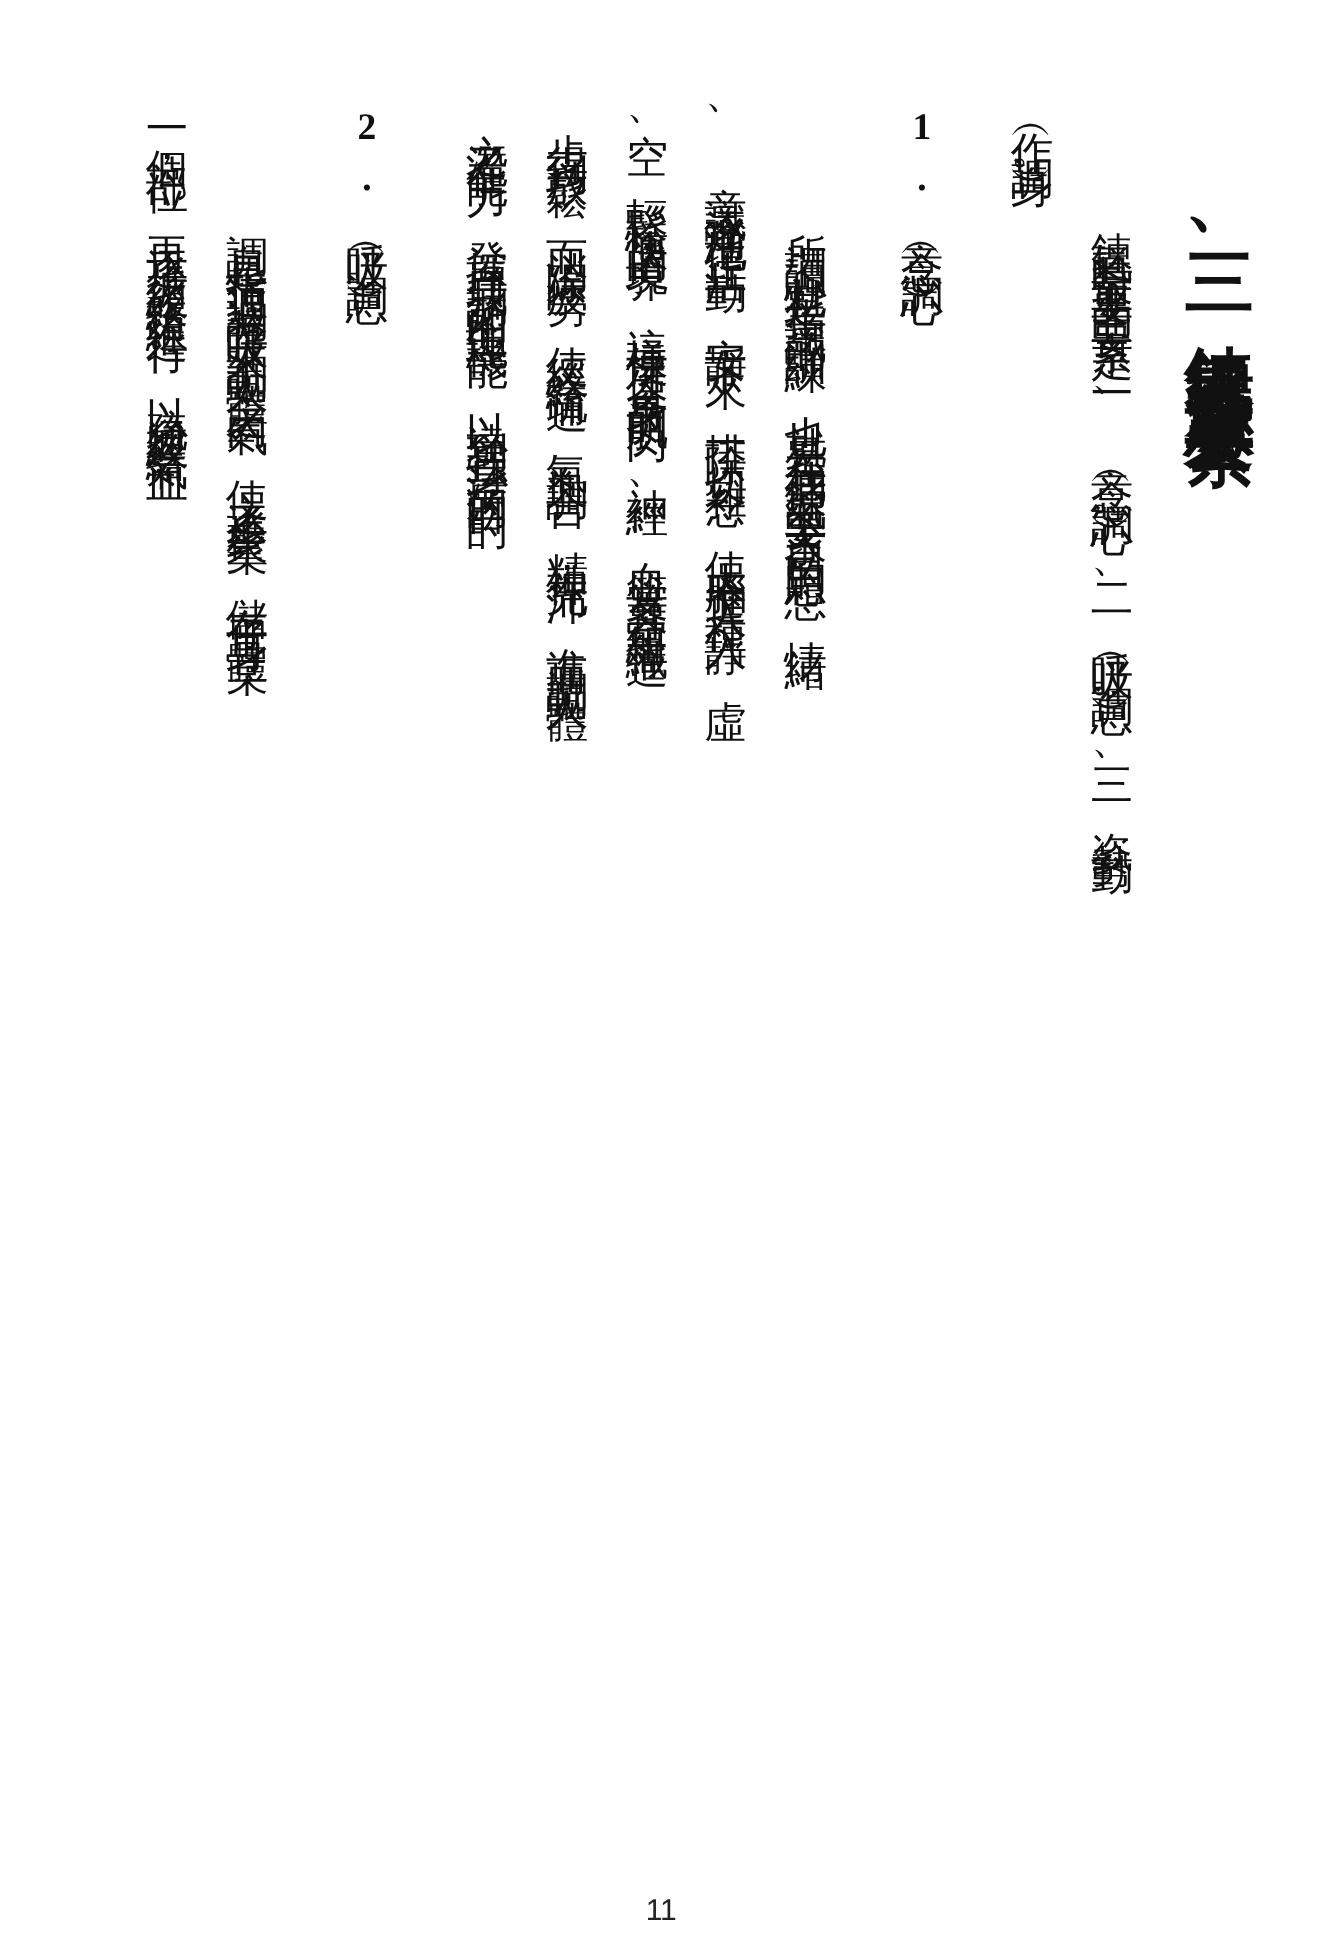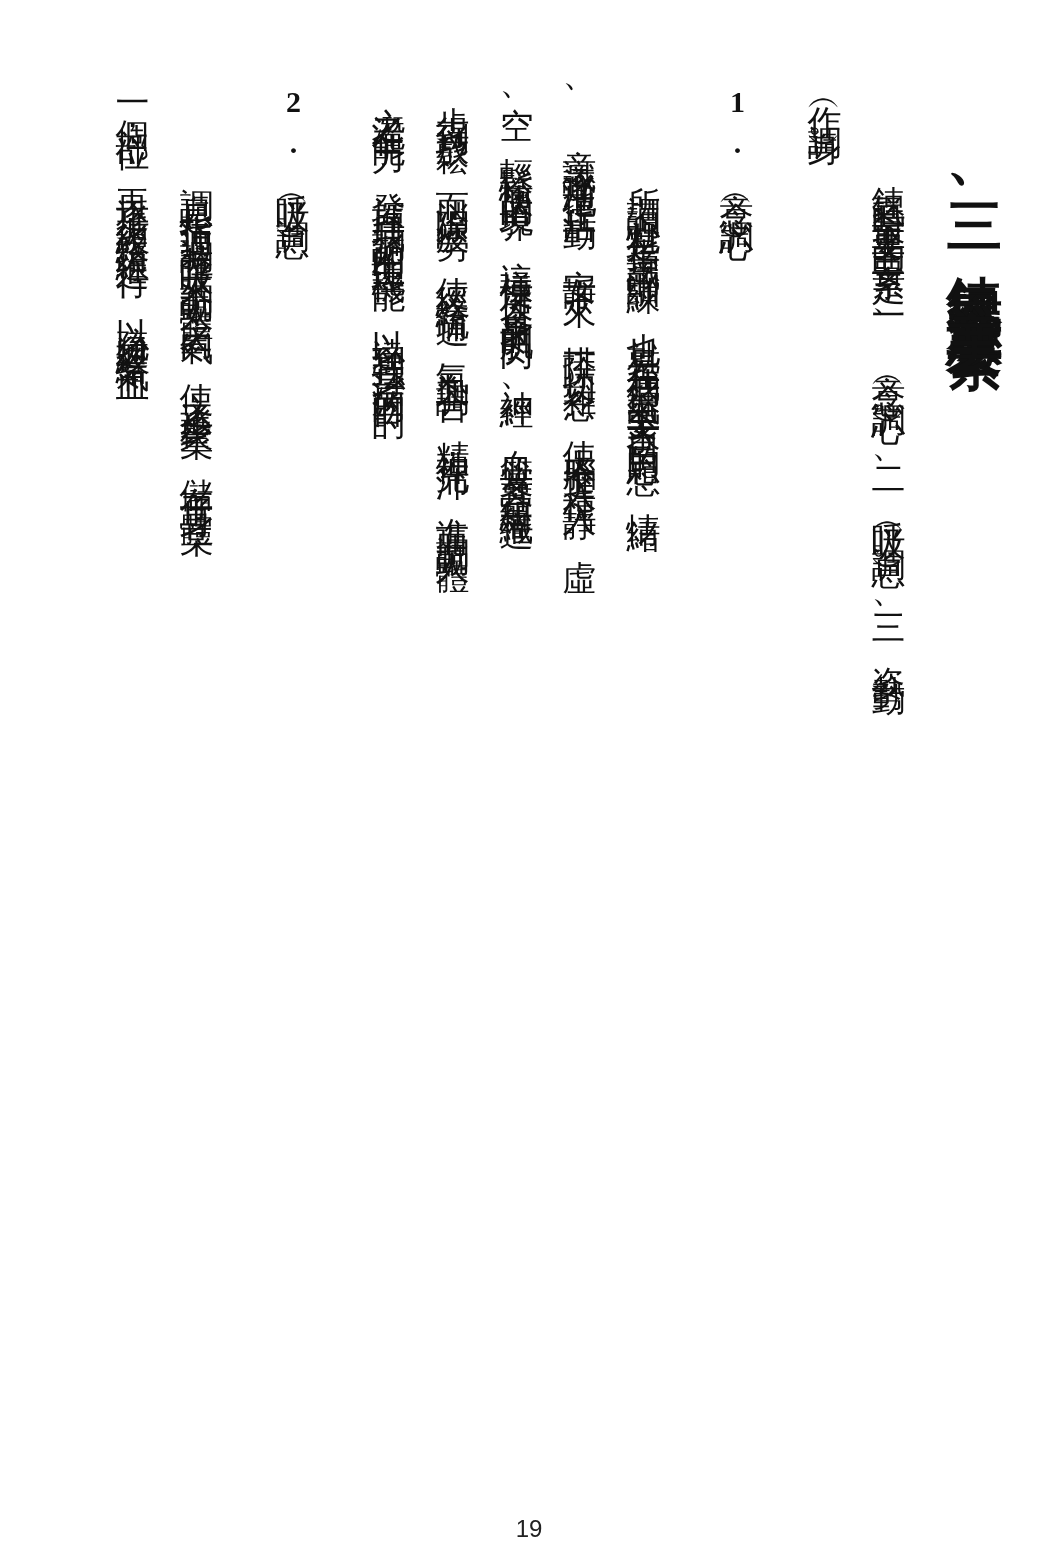--- a/index.html
+++ b/index.html
@@ -82,14 +82,14 @@
   <div class="col body-text" style="left: 436px; top: 80px;">步得到放鬆，而消除疲勞，使經絡疏通、氣血調合、精神充沛，進而調動人體</div>
   <div class="col body-text" style="left: 372px; top: 80px;">之潛在能力，發揮自我調節的生理機能，以達到强身治病的目的。</div>
 
   <div class="col heading-num" style="left: 276px; top: 85px;">
     <span class="num">2.</span><span>呼吸（調息）</span>
   </div>
 
   <div class="col body-text" style="left: 180px; top: 160px;">調息是指通過調整呼吸來調動人體之內氣，使之逐步聚集，儲存于身體某</div>
   <div class="col body-text" style="left: 116px; top: 85px;">一個部位，再逐步循經絡路線進行，以疏通經絡氣血。</div>
 
-  <div class="page-number">19</div>
+  <div class="page-number">11</div>
 </div>
 
 </body></html>

